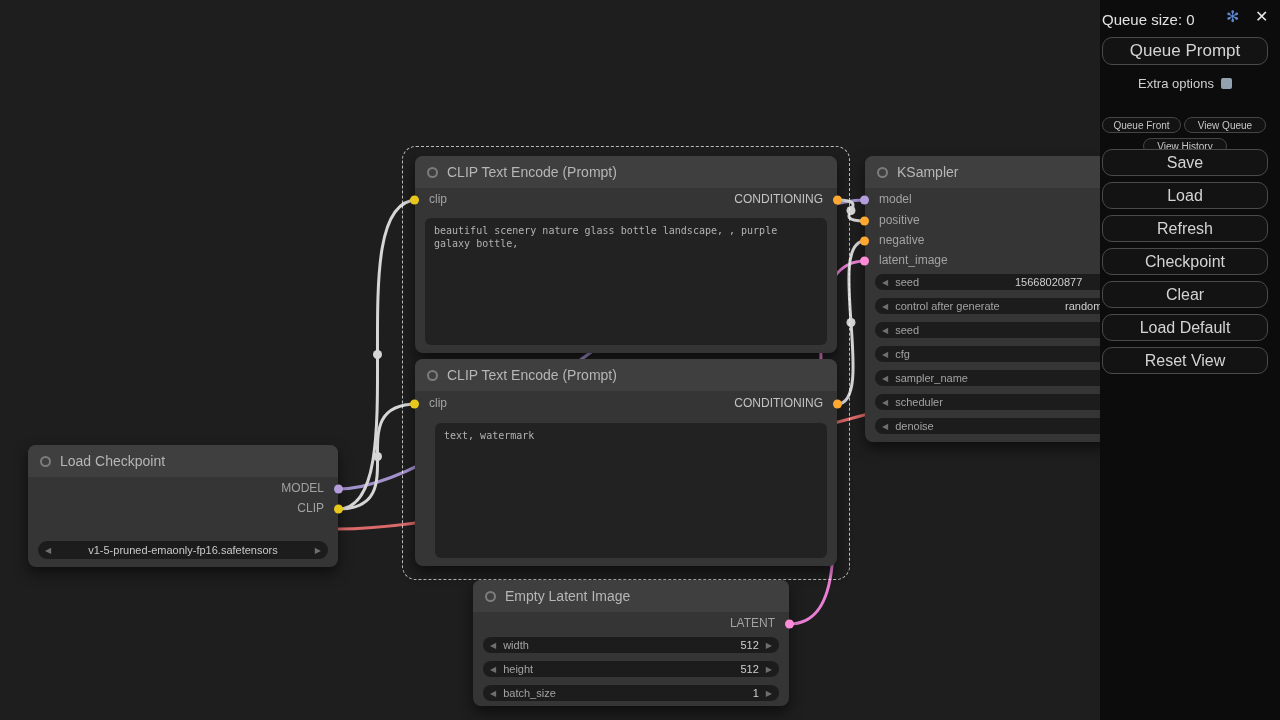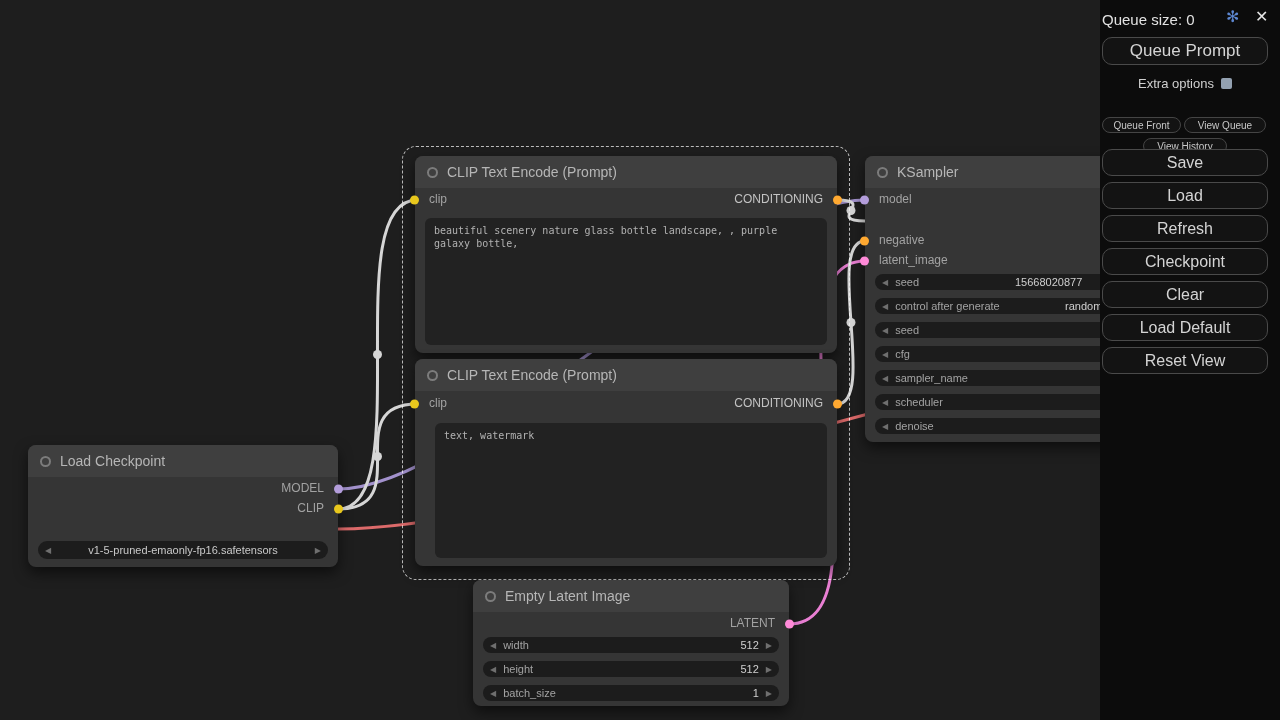--- a/index.html
+++ b/index.html
@@ -122,20 +122,24 @@
 
   <div class="node" style="left:865px;top:156px;width:320px;height:286px;">
     <div class="node-title">
       <span class="collapse-dot"></span>
       <span>KSampler</span>
     </div>
     <div class="slot-row in" style="top:36px;">
       <span class="dot left" style="background: rgb(179, 157, 219);"></span>
       <span>model</span>
     </div>
+    <div class="slot-row in" style="top:57px;">
+      <span class="dot left" style="background: rgb(255, 169, 49);"></span>
+      <span>positive</span>
+    </div>
     <div class="slot-row in" style="top:77px;">
       <span class="dot left" style="background: rgb(255, 169, 49);"></span>
       <span>negative</span>
     </div>
     <div class="slot-row in" style="top:97px;">
       <span class="dot left" style="background: rgb(255, 138, 216);"></span>
       <span>latent_image</span>
     </div>
 
     <div class="widget" style="top:118px;height:16px;">

